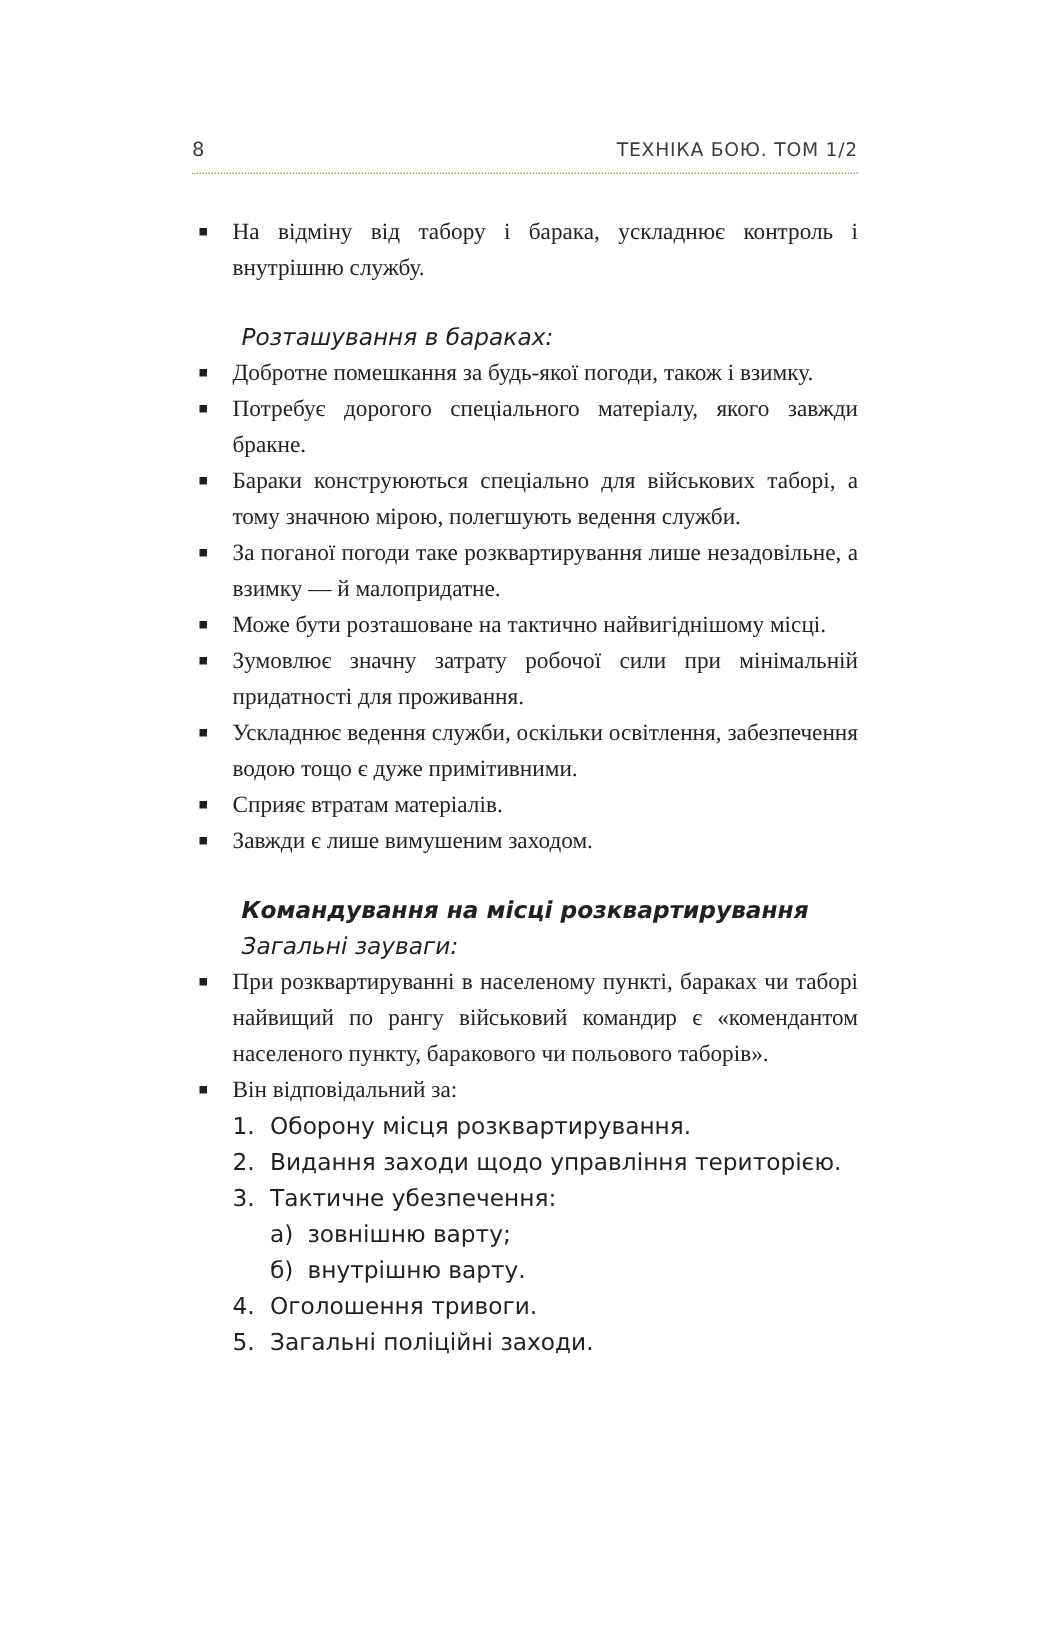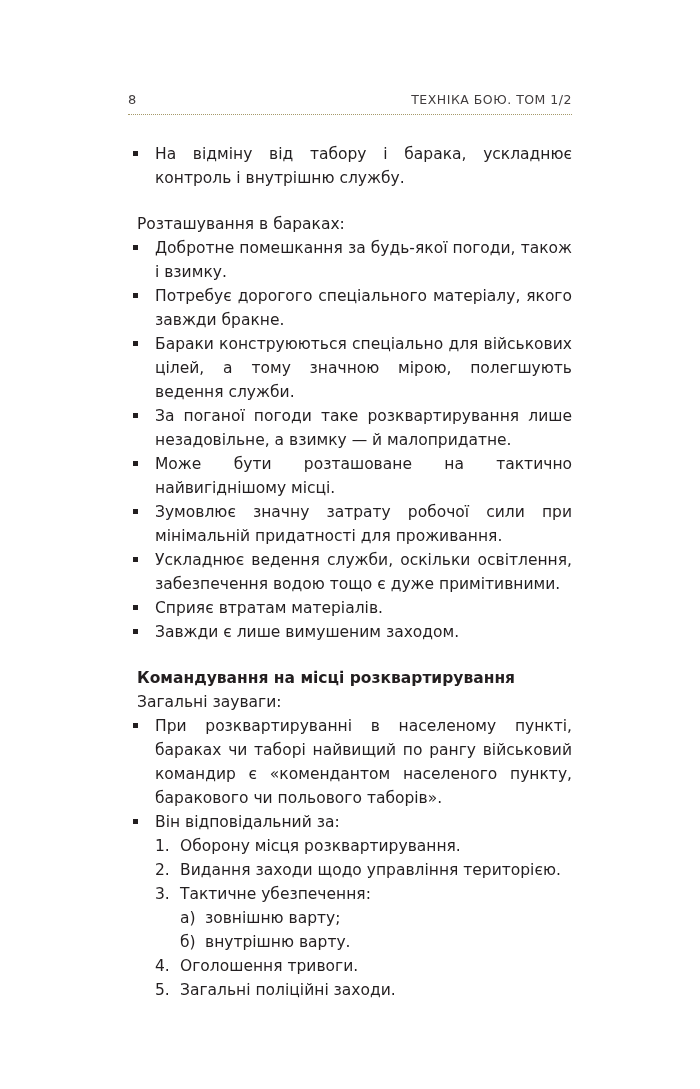--- a/index.html
+++ b/index.html
@@ -32,33 +32,33 @@
     height: 0;
     margin-bottom: 27px;
   }
   .content {
     font-size: 15.5px;
     line-height: 24px;
   }
   .block { text-align: justify; margin: 0; }
   .gap-top { margin-top: 22px; }
 
-  .block.bullet { display: flex; }
+  .block.bullet { display: flex; font-family: Liberation Serif, serif; }
   .bullet-marker { flex: 0 0 27px; }
   .bullet-marker::before {
     content: "";
     display: block;
     width: 5px;
     height: 5px;
     background: #231f20;
     margin-top: 9px;
     margin-left: 5px;
   }
 
-  .block.label, .block.heading { margin-left: 9px; }
+  .block.label, .block.heading { margin-left: 33px; font-style: italic; }
   .block.heading { font-weight: bold; }
 
   .block.numbered { display: flex; margin-left: 27px; }
   .block.lettered { display: flex; margin-left: 52px; }
   .list-marker { flex: 0 0 25px; }
 
   .text { flex: 1; }
 </style>
 </head>
 <body>
@@ -78,21 +78,21 @@
       <div class="block bullet">
         <span class="bullet-marker"></span>
         <span class="text">Добротне помешкання за будь-якої погоди, також і взимку.</span>
       </div>
       <div class="block bullet">
         <span class="bullet-marker"></span>
         <span class="text">Потребує дорогого спеціального матеріалу, якого завжди бракне.</span>
       </div>
       <div class="block bullet">
         <span class="bullet-marker"></span>
-        <span class="text">Бараки конструюються спеціально для військових цілей, а тому значною мірою, полегшують ведення служби.</span>
+        <span class="text">Бараки конструюються спеціально для військових таборі, а тому значною мірою, полегшують ведення служби.</span>
       </div>
       <div class="block bullet">
         <span class="bullet-marker"></span>
         <span class="text">За поганої погоди таке розквартирування лише незадовільне, а взимку — й малопридатне.</span>
       </div>
       <div class="block bullet">
         <span class="bullet-marker"></span>
         <span class="text">Може бути розташоване на тактично найвигіднішому місці.</span>
       </div>
       <div class="block bullet">

